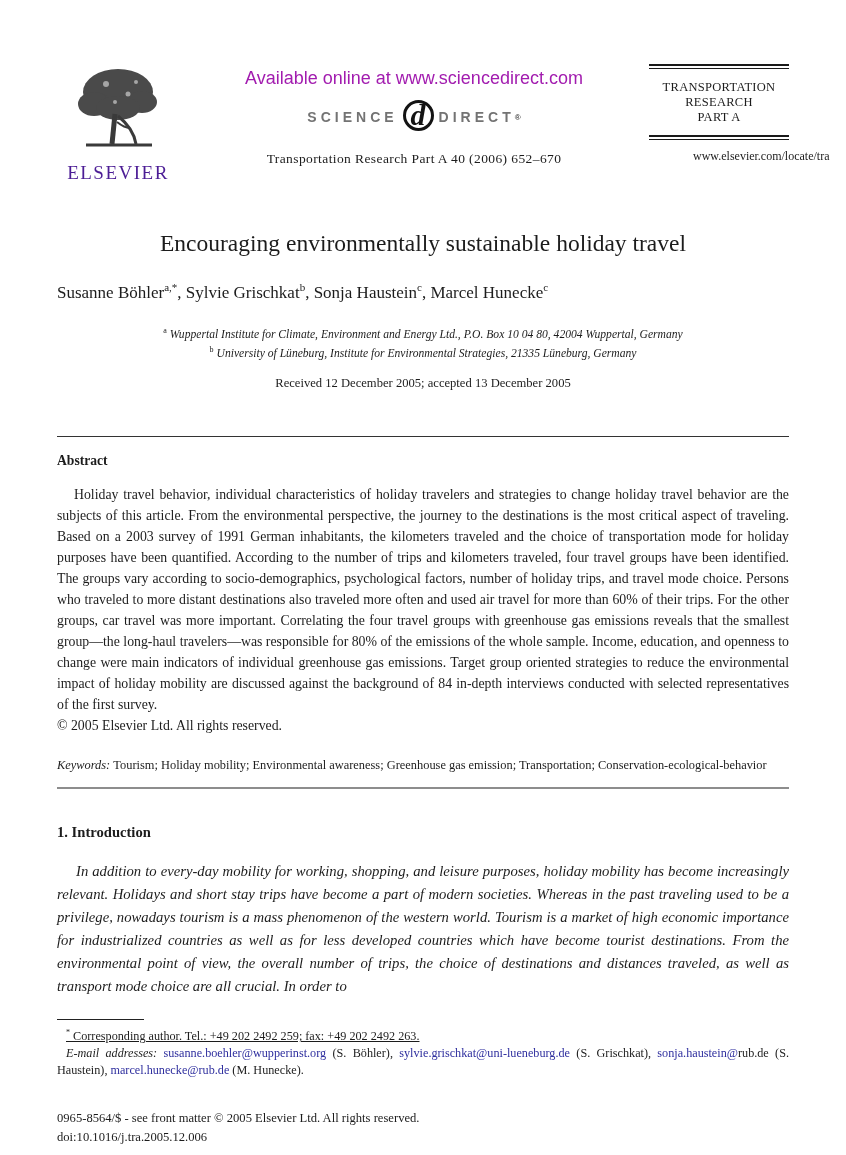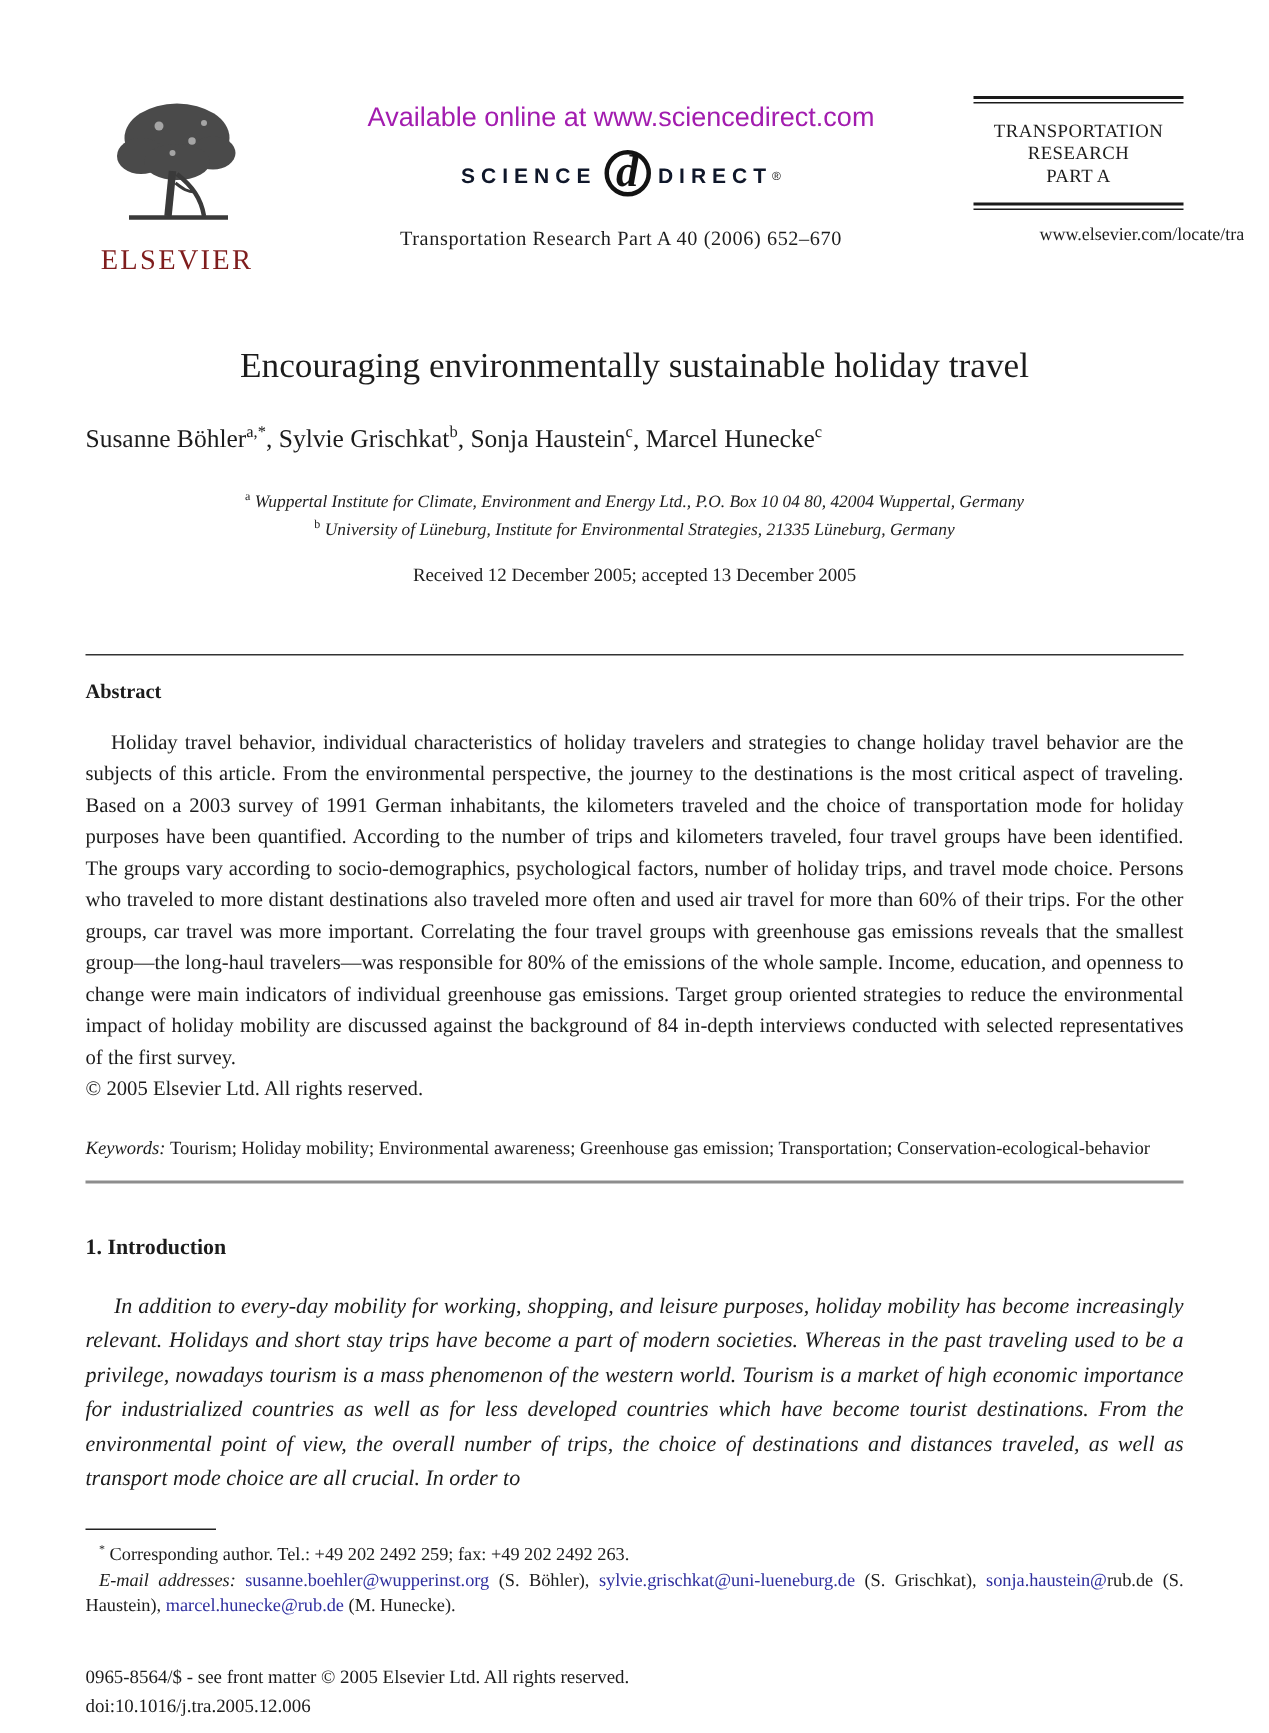--- a/index.html
+++ b/index.html
@@ -4,26 +4,26 @@
 <style>
   * { margin:0; padding:0; box-sizing:border-box; }
   html,body { background:#ffffff; }
   body { width:846px; height:1155px; overflow:hidden; color:#1c1c1c;
          font-family:"Liberation Serif", serif; }
   .page { width:846px; height:1155px; padding:64px 57px 0 57px; position:relative; }
 
   
   .hdr { display:flex; justify-content:space-between; align-items:flex-start; }
   .hdr-left { width:122px; text-align:center; }
-  .elsevier-word { font-size:19px; letter-spacing:1.5px; margin-top:2px; color:#7f1d1d; }
+  .elsevier-word { font-size:19px; letter-spacing:1.5px; margin-top:2px; color:#4c1d95; }
   .hdr-center { flex:1; text-align:center; padding-top:4px; }
   .avail { font-family:"Liberation Sans", sans-serif; font-size:18px; color:#a21caf; }
   .sd-logo { margin-top:8px; display:flex; align-items:center; justify-content:center; height:40px; }
   .sd-word { font-family:"Liberation Sans", sans-serif; font-weight:bold; font-size:14px;
-             letter-spacing:4px; color:#0f172a; }
+             letter-spacing:4px; color:#737373; }
   .sd-at { display:inline-block; width:31px; height:31px; border:3px solid #131313; border-radius:50%;
            font-family:"Liberation Serif", serif; font-style:italic; font-weight:bold; font-size:30px;
            line-height:24px; margin:0 5px; color:#131313; position:relative; top:-2px; }
   .sd-reg { font-family:"Liberation Sans", sans-serif; font-size:8px; vertical-align:super; color:#131313; }
   .cite { margin-top:14px; font-size:13.5px; letter-spacing:0.4px; }
   .hdr-right { width:140px; text-align:center; }
   .dbl-rule { height:5px; border-top:2.5px solid #1a1a1a; border-bottom:1px solid #1a1a1a; }
   .jbox-text { margin:11px 0 10px 0; font-weight:normal; font-size:12.5px; line-height:15px; letter-spacing:0.3px; }
   .locate { margin-top:9px; font-size:12px; white-space:nowrap;margin-left:44px; }
 
@@ -45,21 +45,21 @@
   .rule-gray { margin-top:13px; border:none; border-top:2px solid #8d8d8d; }
 
   
   .intro-head { margin-top:35px; font-weight:bold; font-size:14.6px; }
   .intro-body { margin-top:19px; font-size:14.7px; line-height:23px; text-align:justify; text-indent:19px;font-style:italic; }
 
   
   .fn { margin-top:21px; }
   .fn-rule { width:87px; border:none; border-top:1.5px solid #222; }
   .fn p { font-size:12.2px; line-height:17px; text-align:justify; }
-  .fn .fn-p1 { margin-top:4px; text-indent:9px; }
+  .fn .fn-p1 { margin-top:4px; text-indent:9px;text-decoration:underline; }
   .fn .fn-p2 { text-indent:9px; }
   .fn sup { font-size:8px; }
   .link { color:var(--link-blue, #2e2e9e); }
 
   
   .foot { margin-top:30px; font-size:12.6px; line-height:19px; }
 </style>
 </head>
 <body>
 

